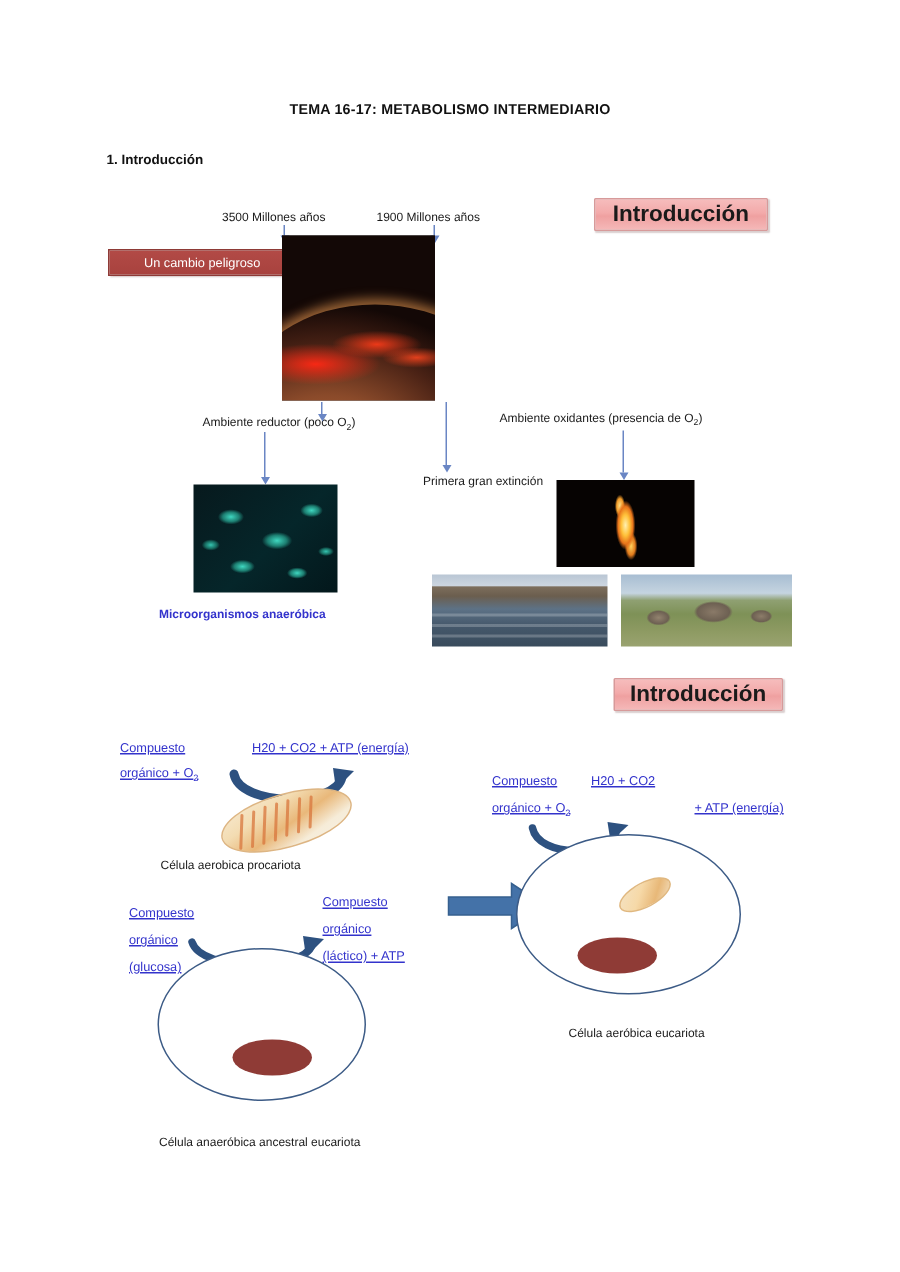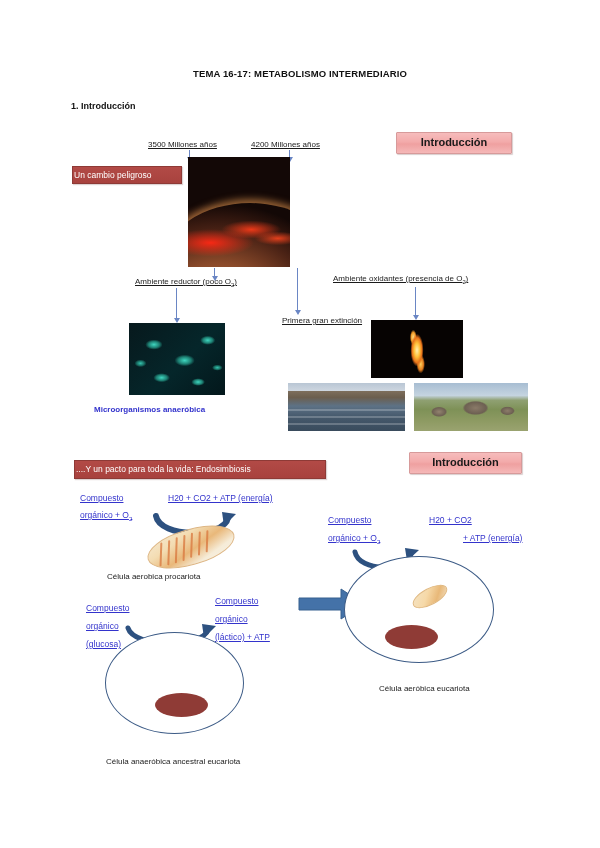--- a/index.html
+++ b/index.html
@@ -38,37 +38,37 @@
     font-size: 9px;
     font-weight: bold;
   }
 
   
   .badge {
     background: linear-gradient(to bottom, #f6bcbc 0%, #f3aaaa 45%, #efa0a0 55%, #f5b8b8 100%);
     border: 1px solid #d79a9a;
     box-shadow: 1px 1px 1px rgba(120,80,80,.28);
     color: #1a1a1a;
-    font-size: 11px;
+    font-size: 15px;
     font-weight: bold;
     text-align: center;
     line-height: 19px;
     border-radius: 1px;
   }
   #badge-1 { left: 396px; top: 132px; width: 114px; height: 20px; }
   #badge-2 { left: 409px; top: 452px; width: 111px; height: 20px; }
 
   
   .banner {
     background: linear-gradient(to bottom, #b24a46 0%, #a8423e 100%);
     border: 1px solid #8e3a36;
     color: #ffffff;
     font-size: 8.5px;
     line-height: 16px;
-    padding: 0 1px;
+    padding: 0 23px;
     box-shadow: 1px 1px 1px rgba(120,80,80,.25);
   }
   #banner-danger { left: 72px; top: 166px; width: 106px; height: 16px; }
   #banner-pact   { left: 74px; top: 460px; width: 248px; height: 17px; }
 
   
   .photo { overflow: hidden; border: 0; }
 
   #photo-planet {
     left: 188px; top: 157px; width: 102px; height: 110px;
@@ -117,21 +117,21 @@
   #photo-elephants {
     left: 414px; top: 383px; width: 114px; height: 48px;
     background:
       radial-gradient(ellipse 18px 10px at 54% 52%, #8a7a68 0%, #6d6052 60%, rgba(0,0,0,0) 72%),
       radial-gradient(ellipse 11px 7px at 22% 60%, #93836f 0%, #6d6052 60%, rgba(0,0,0,0) 74%),
       radial-gradient(ellipse 10px 6px at 82% 58%, #8d7d6a 0%, #6d6052 60%, rgba(0,0,0,0) 74%),
       linear-gradient(to bottom, #a7bdd2 0%, #c5d4e0 26%, #8fa072 36%, #7e9157 55%, #8d9a62 78%, #9aa370 100%);
   }
 
   
-  .cap { font-size: 8px; color: #1a1a1a; white-space: nowrap; text-decoration: underline; }
+  .cap { font-size: 8px; color: #1a1a1a; white-space: nowrap; }
   .cap-blue { font-size: 8px; color: #3333cc; white-space: nowrap; font-weight: bold; }
   .lbl-blue { font-size: 8.5px; color: #3333cc; white-space: nowrap; text-decoration: underline; }
   .lbl-dark { font-size: 8px; color: #1a1a1a; white-space: nowrap; }
   sub { font-size: .72em; }
 
   
   .v-arrow { width: 1px; background: #6a86c4; }
   .v-arrow::after {
     content: "";
     position: absolute;
@@ -179,21 +179,21 @@
 
 <div class="page">
 
   <div class="abs doc-title">TEMA 16-17: METABOLISMO INTERMEDIARIO</div>
   <div class="abs section-title">1. Introducción</div>
 
   <div class="abs badge" id="badge-1">Introducción</div>
   <div class="abs badge" id="badge-2">Introducción</div>
 
   <div class="abs cap" style="left:148px; top:140px;">3500 Millones años</div>
-  <div class="abs cap" style="left:251px; top:140px;">4200 Millones años</div>
+  <div class="abs cap" style="left:251px; top:140px;">1900 Millones años</div>
 
   <div class="abs v-arrow" style="left:189px; top:150px; height:7px;"></div>
   <div class="abs v-arrow" style="left:289px; top:150px; height:7px;"></div>
 
   <div class="abs banner" id="banner-danger">Un cambio peligroso</div>
 
   <div class="abs photo" id="photo-planet">
     <div class="limb"></div>
   </div>
 
@@ -201,31 +201,30 @@
   <div class="abs cap" style="left:333px; top:274px;"><span>Ambiente oxidantes (presencia de O</span><sub>2</sub><span>)</span></div>
 
   <div class="abs v-arrow" style="left:214px; top:268px; height:8px;"></div>
   <div class="abs v-arrow" style="left:297px; top:268px; height:42px;"></div>
   <div class="abs v-arrow" style="left:176px; top:288px; height:30px;"></div>
   <div class="abs v-arrow" style="left:415px; top:287px; height:28px;"></div>
 
   <div class="abs cap" style="left:254px; top:316px;padding-left:28px;">Primera gran extinción</div>
 
   <div class="abs photo" id="photo-micro"></div>
-  <div class="abs cap-blue" style="left:94px; top:405px;">Microorganismos anaeróbica</div>
+  <div class="abs cap-blue" style="left:106px; top:405px;">Microorganismos anaeróbica</div>
 
   <div class="abs photo" id="photo-fire"></div>
   <div class="abs photo" id="photo-mine">
     <div class="terrace" style="top:26px;"></div>
     <div class="terrace" style="top:33px;"></div>
     <div class="terrace" style="top:40px;"></div>
   </div>
   <div class="abs photo" id="photo-elephants"></div>
 
-  <div class="abs banner" id="banner-pact">....Y un pacto para toda la vida: Endosimbiosis</div>
 
   <div class="abs lbl-blue" style="left:80px; top:493px;">Compuesto</div>
   <div class="abs lbl-blue" style="left:80px; top:510px;"><span>orgánico + O</span><sub>2</sub></div>
   <div class="abs lbl-blue" style="left:168px; top:493px;">H20 + CO2 + ATP (energía)</div>
 
   <svg class="abs" style="left:150px; top:510px;" width="90" height="30">
     <path d="M6,6 C10,28 74,28 78,8" fill="none" stroke="#2d5180" stroke-width="6" stroke-linecap="round"></path>
     <path d="M74,16 L86,4 L72,2 Z" fill="#2d5180"></path>
   </svg>
 
@@ -256,21 +255,21 @@
   <div class="abs cell-oval" style="left:105px; top:632px; width:137px; height:100px;"></div>
   <div class="abs nucleus" style="left:155px; top:693px; width:53px; height:24px;"></div>
   <div class="abs lbl-dark" style="left:106px; top:757px;">Célula anaeróbica ancestral eucariota</div>
 
   <svg class="abs" style="left:299px; top:589px;" width="66" height="32">
     <path d="M0,9 L42,9 L42,0 L65,15 L42,30 L42,21 L0,21 Z" fill="#4472a8" stroke="#36608f" stroke-width="1"></path>
   </svg>
 
   <div class="abs lbl-blue" style="left:328px; top:515px;">Compuesto</div>
   <div class="abs lbl-blue" style="left:328px; top:533px;"><span>orgánico + O</span><sub>2</sub></div>
-  <div class="abs lbl-blue" style="left:429px; top:515px;">H20 + CO2</div>
+  <div class="abs lbl-blue" style="left:394px; top:515px;">H20 + CO2</div>
   <div class="abs lbl-blue" style="left:419px; top:533px;margin-left:44px;">+ ATP (energía)</div>
 
   <svg class="abs" style="left:349px; top:548px;" width="72" height="28">
     <path d="M6,4 C10,24 58,24 62,6" fill="none" stroke="#2d5180" stroke-width="5" stroke-linecap="round"></path>
     <path d="M58,13 L70,2 L56,0 Z" fill="#2d5180"></path>
   </svg>
 
   <div class="abs cell-oval" style="left:344px; top:556px; width:148px; height:105px;"></div>
   <div class="abs mito-small" style="left:411px; top:588px; width:36px; height:15px;"></div>
   <div class="abs nucleus" style="left:385px; top:625px; width:53px; height:24px;"></div>

